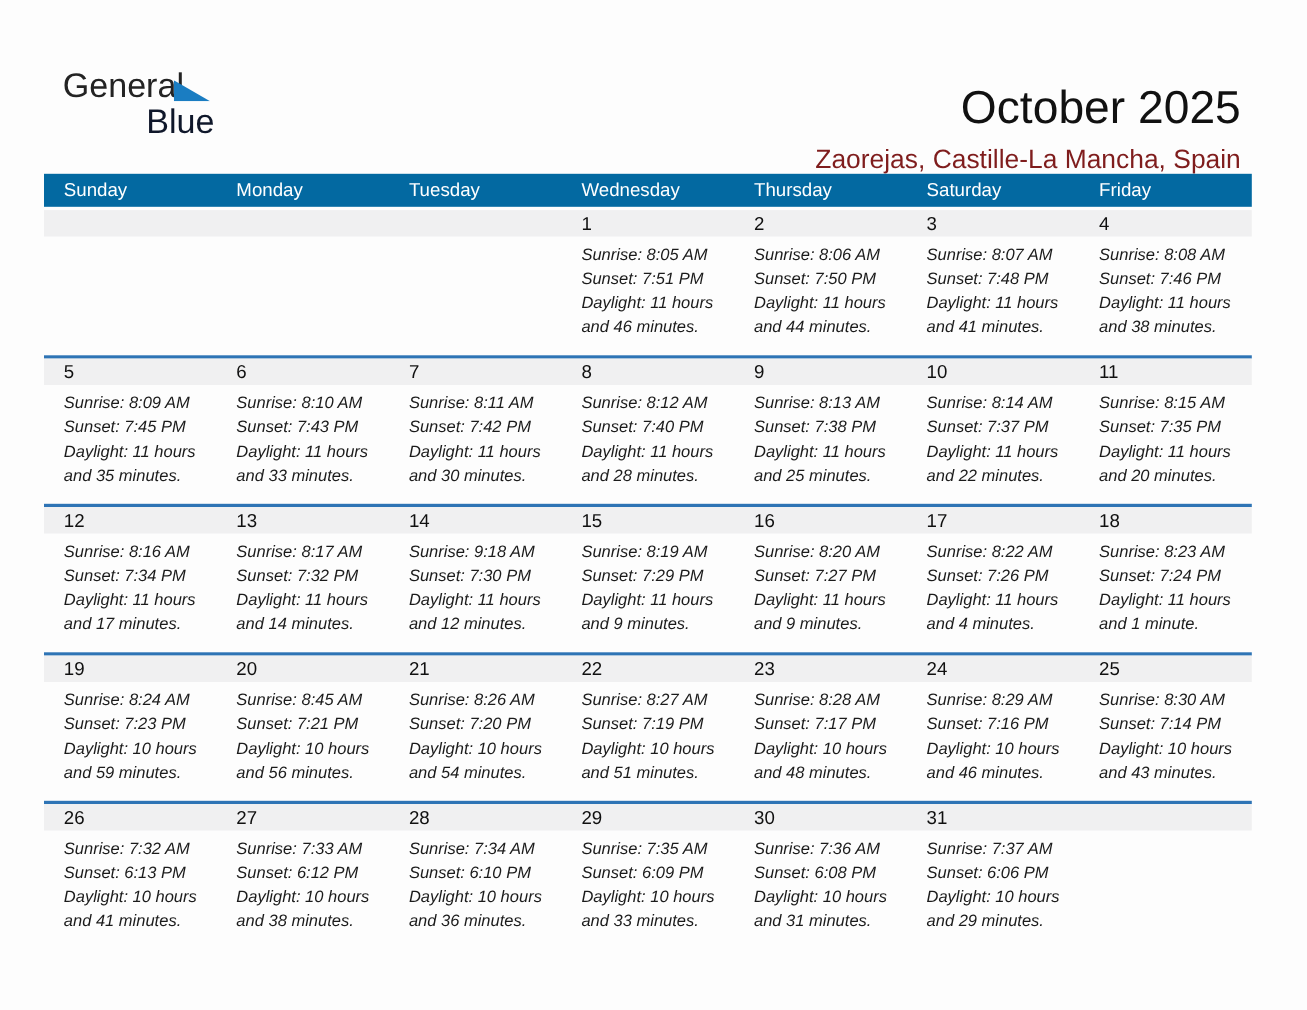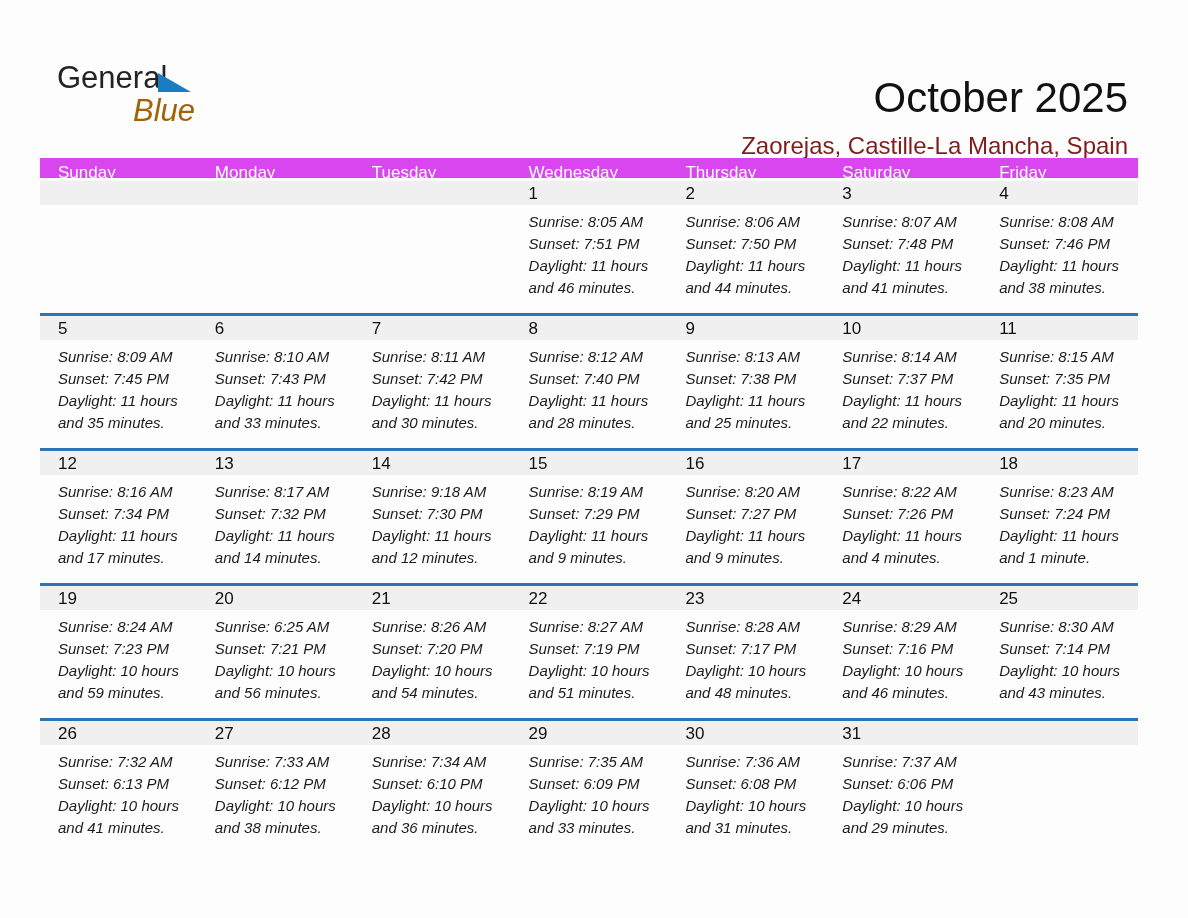--- a/index.html
+++ b/index.html
@@ -10,30 +10,30 @@
     color:#1b1b1b;
     position:relative;
     overflow:hidden;
   }
   .page { position:absolute; inset:0; }
 
   
   .logo { position:absolute; left:57px; top:60px; width:200px; height:70px; }
   .logo-general { position:absolute; left:0; top:0; font-size:31px; color:#232323; letter-spacing:0px; }
   .logo-triangle { position:absolute; left:101px; top:13px; width:33px; height:19px; }
-  .logo-blue { position:absolute; left:76px; top:33px; font-size:31px; color:#a16207;font-style:italic; }
+  .logo-blue { position:absolute; left:76px; top:33px; font-size:31px; color:#0f172a; }
 
   .titles { position:absolute; left:440px; top:55px; width:688px; text-align:right;margin-top:19px; }
   .month-title { font-size:42px; color:#111; line-height:48px; }
   .location { font-size:24px; color:#7f1d1d; line-height:30px; margin-top:9px; }
 
   
   .cal { position:absolute; left:40px; top:158px; width:1098px; }
 
-  .dow-row { display:flex; background:#d946ef; height:20px; }
+  .dow-row { display:flex; background:#0369a1; height:30px; }
   .dow { flex:1 0 0; color:#ffffff; font-size:17px; line-height:30px; padding-left:18px; }
 
   .week { position:relative; height:135px; border-top:3px solid #2e74b5; }
   .week.first { border-top-color:transparent; }
   .band { position:absolute; left:0; right:0; top:0; height:24px; background:#f0f0f1; }
   .cells { position:relative; display:flex; height:100%; }
   .cell { flex:1 0 0; padding-left:18px; }
   .daynum { height:24px; line-height:26px; font-size:17px; color:#101010; }
   .cellbody { padding-top:6px;font-style:italic; }
   .cline { font-size:15px; line-height:22px; color:#1b1b1b; }
@@ -257,21 +257,21 @@
               <div class="cellbody">
                 <div class="cline">Sunrise: 8:24 AM</div>
                 <div class="cline">Sunset: 7:23 PM</div>
                 <div class="cline">Daylight: 10 hours</div>
                 <div class="cline">and 59 minutes.</div>
               </div>
             </div>
             <div class="cell">
               <div class="daynum">20</div>
               <div class="cellbody">
-                <div class="cline">Sunrise: 6:25 AM</div>
+                <div class="cline">Sunrise: 8:45 AM</div>
                 <div class="cline">Sunset: 7:21 PM</div>
                 <div class="cline">Daylight: 10 hours</div>
                 <div class="cline">and 56 minutes.</div>
               </div>
             </div>
             <div class="cell">
               <div class="daynum">21</div>
               <div class="cellbody">
                 <div class="cline">Sunrise: 8:26 AM</div>
                 <div class="cline">Sunset: 7:20 PM</div>

